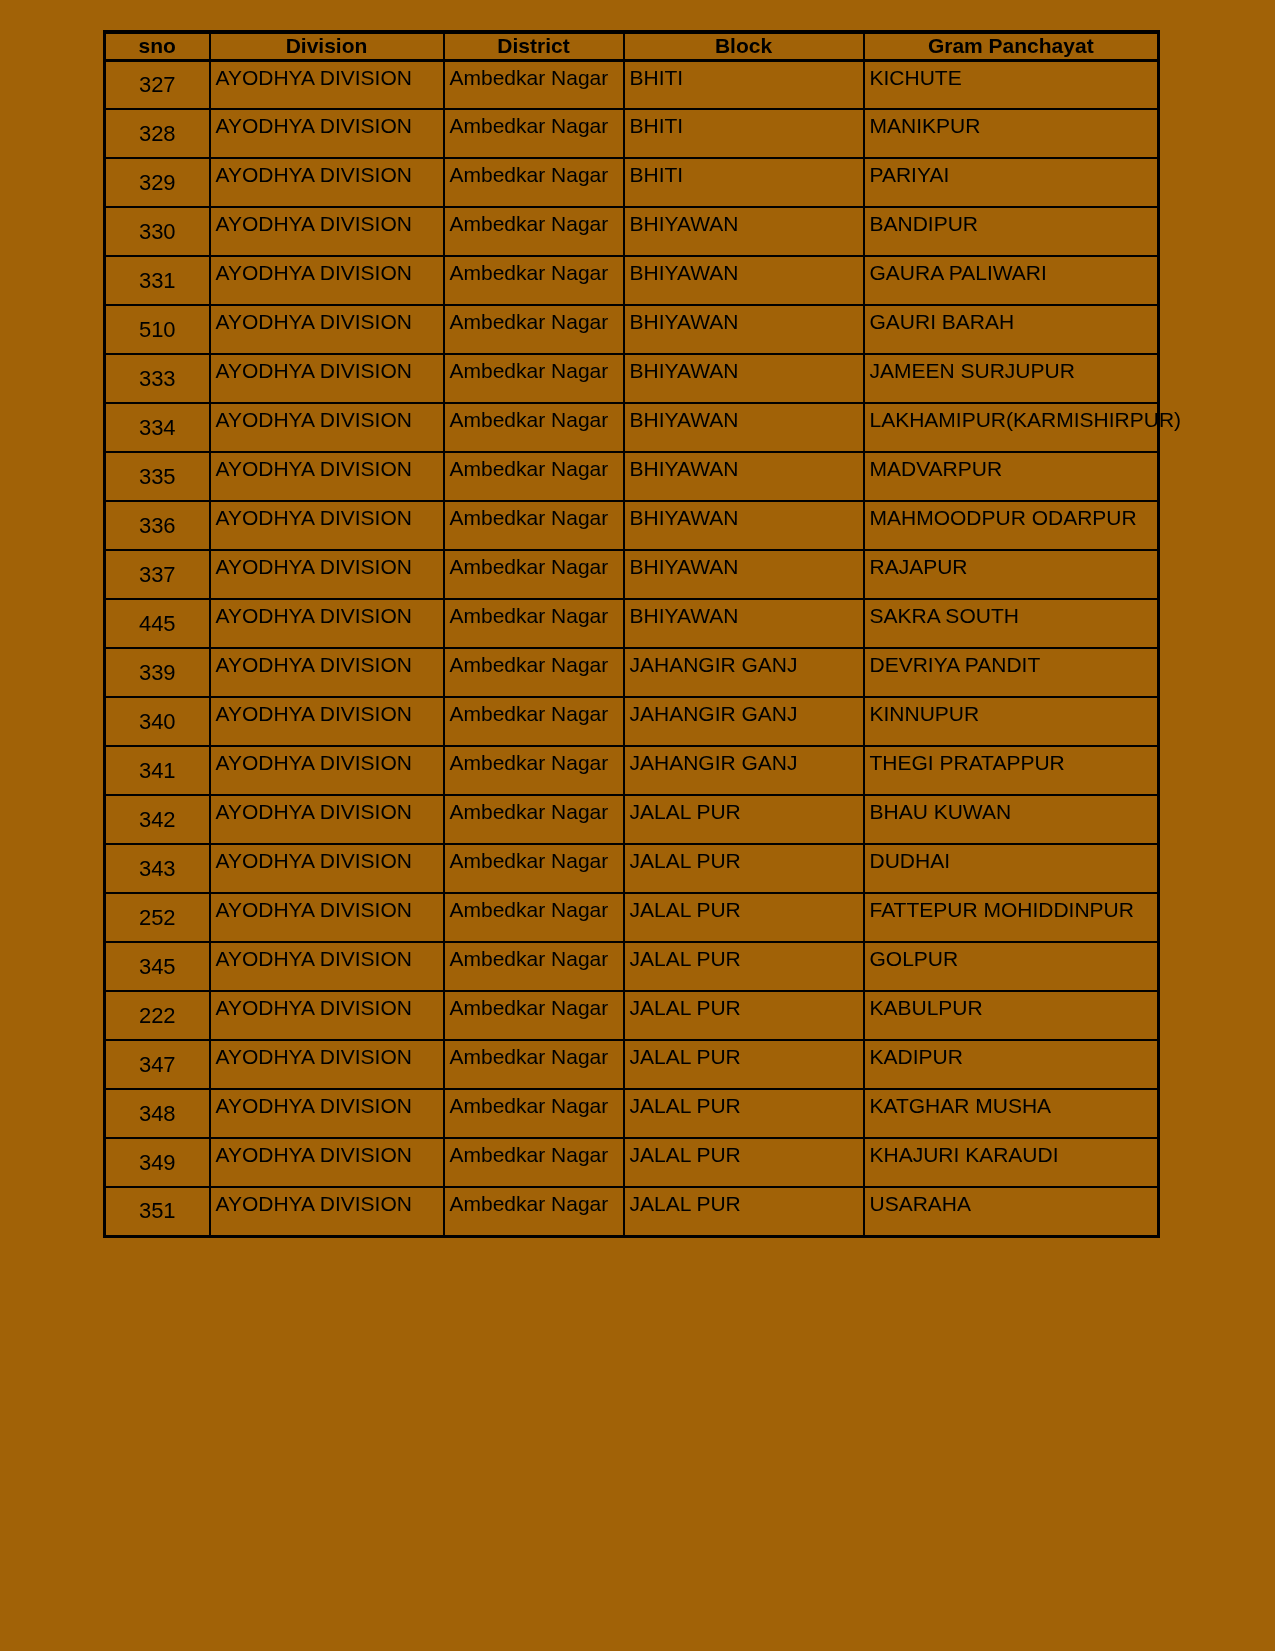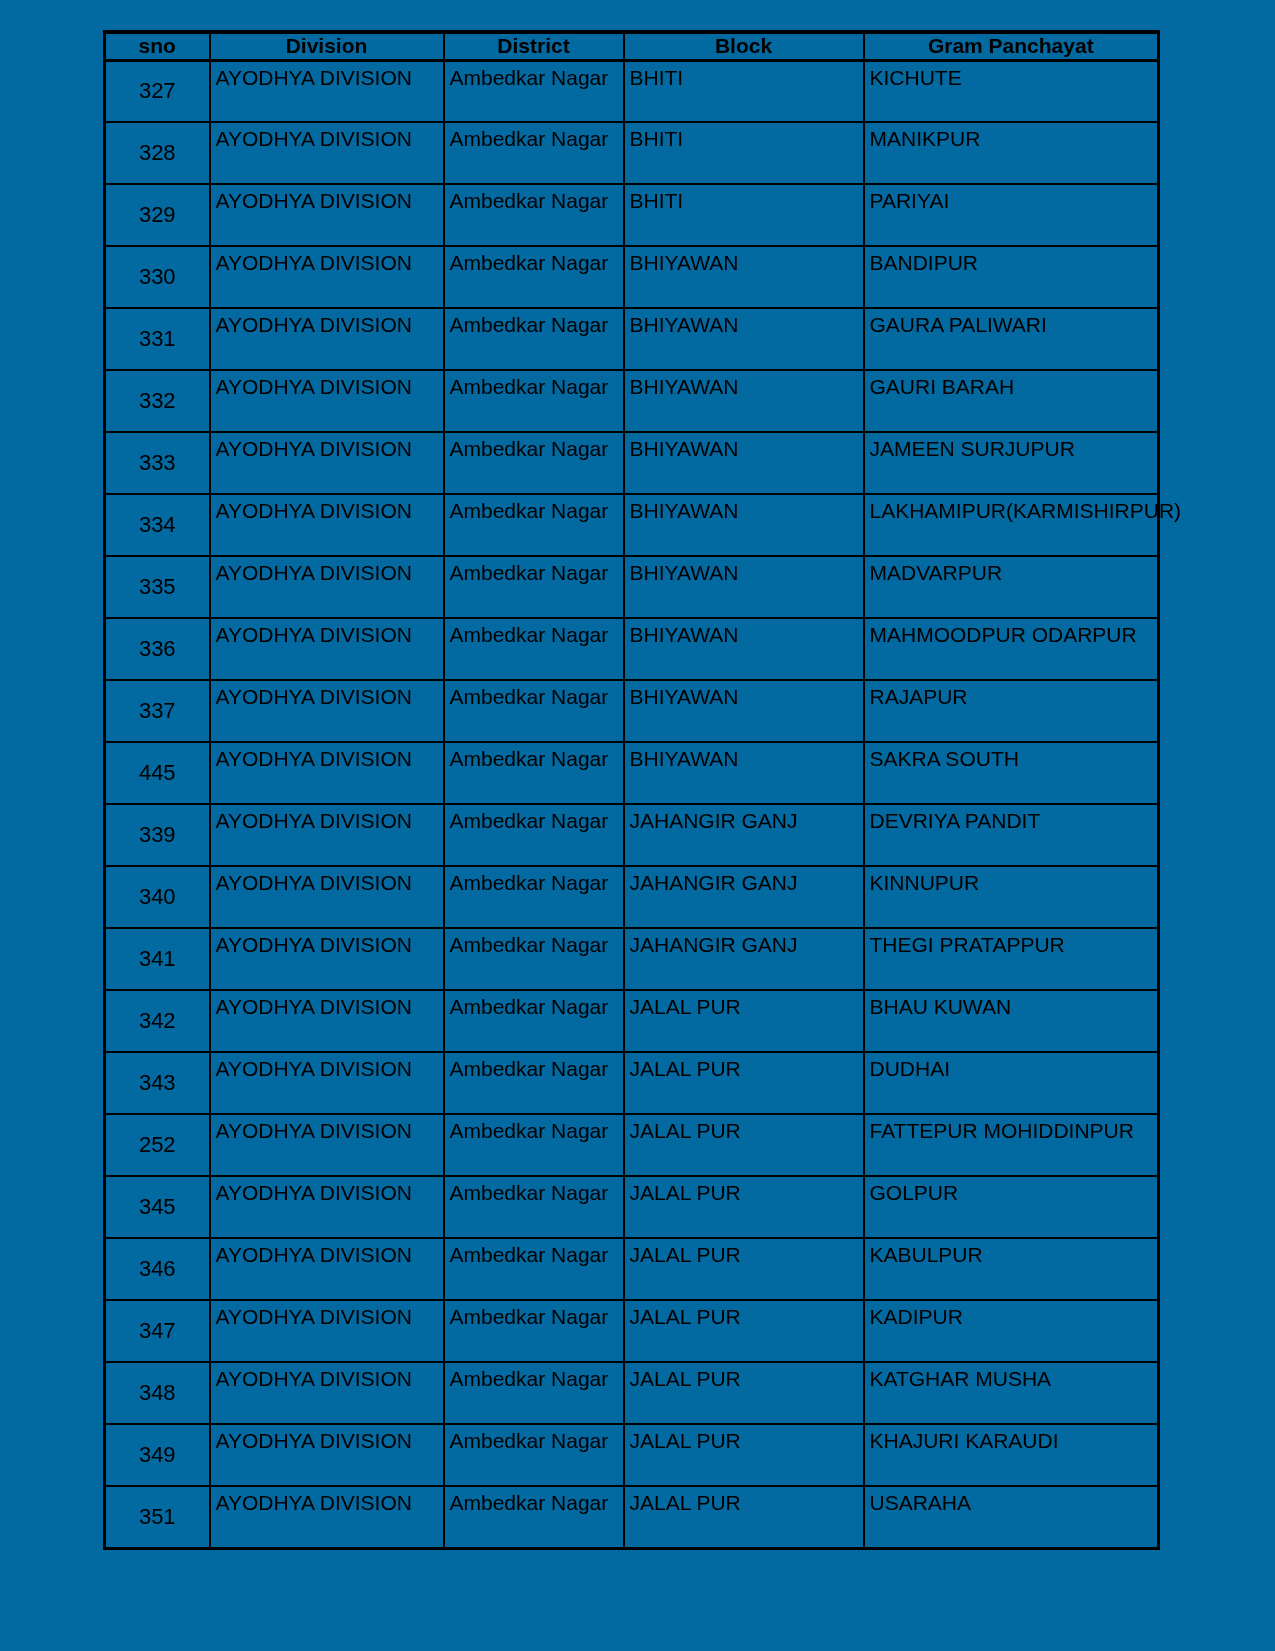--- a/index.html
+++ b/index.html
@@ -10,21 +10,21 @@
     overflow: hidden;
   }
   body {
     position: relative;
     font-family: "Liberation Sans", sans-serif;
     color: #000000;
   }
   .sheet {
     position: absolute;
     inset: 0;
-    background: #0369a1;
+    background: #a16207;
   }
   table.data-table {
     position: absolute;
     left: 103px;
     top: 30px;
     width: 1054px;
     border-collapse: collapse;
     table-layout: fixed;
     border: 3px solid #000000;
     border-top-width: 4px;
@@ -37,21 +37,21 @@
   .data-table th {
     font-size: 21px;
     font-weight: bold;
     text-align: center;
     vertical-align: middle;
     padding: 0 4px;
     border-bottom-width: 3px;
     white-space: nowrap;
   }
   .data-table th.sno-col { text-align: center; padding: 0; }
-  .data-table tbody tr { height: 62px; }
+  .data-table tbody tr { height: 49px; }
   .data-table td {
     font-size: 21px;
     line-height: 26px;
     vertical-align: top;
     padding: 3px 4px 0 5px;
     white-space: nowrap;
   }
   .data-table td.sno-cell {
     text-align: center;
     vertical-align: middle;
@@ -110,21 +110,21 @@
           <td>BANDIPUR</td>
         </tr>
         <tr>
           <td class="sno-cell">331</td>
           <td>AYODHYA DIVISION</td>
           <td>Ambedkar Nagar</td>
           <td>BHIYAWAN</td>
           <td>GAURA PALIWARI</td>
         </tr>
         <tr>
-          <td class="sno-cell">332</td>
+          <td class="sno-cell">510</td>
           <td>AYODHYA DIVISION</td>
           <td>Ambedkar Nagar</td>
           <td>BHIYAWAN</td>
           <td>GAURI BARAH</td>
         </tr>
         <tr>
           <td class="sno-cell">333</td>
           <td>AYODHYA DIVISION</td>
           <td>Ambedkar Nagar</td>
           <td>BHIYAWAN</td>
@@ -208,21 +208,21 @@
           <td>FATTEPUR MOHIDDINPUR</td>
         </tr>
         <tr>
           <td class="sno-cell">345</td>
           <td>AYODHYA DIVISION</td>
           <td>Ambedkar Nagar</td>
           <td>JALAL PUR</td>
           <td>GOLPUR</td>
         </tr>
         <tr>
-          <td class="sno-cell">346</td>
+          <td class="sno-cell">222</td>
           <td>AYODHYA DIVISION</td>
           <td>Ambedkar Nagar</td>
           <td>JALAL PUR</td>
           <td>KABULPUR</td>
         </tr>
         <tr>
           <td class="sno-cell">347</td>
           <td>AYODHYA DIVISION</td>
           <td>Ambedkar Nagar</td>
           <td>JALAL PUR</td>

